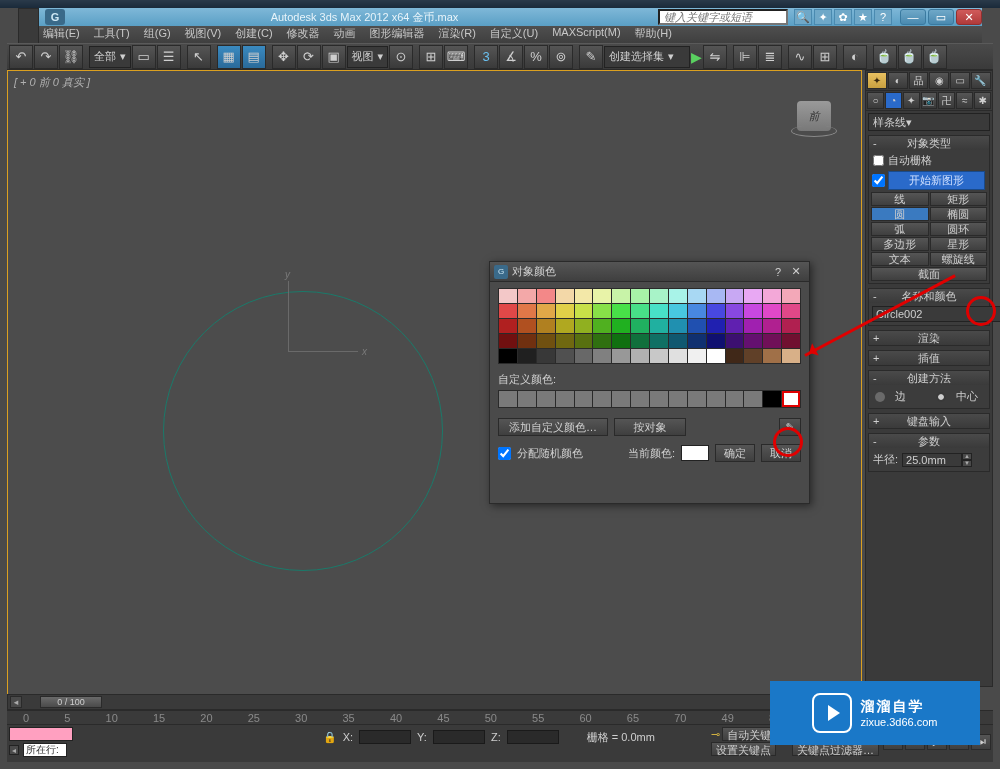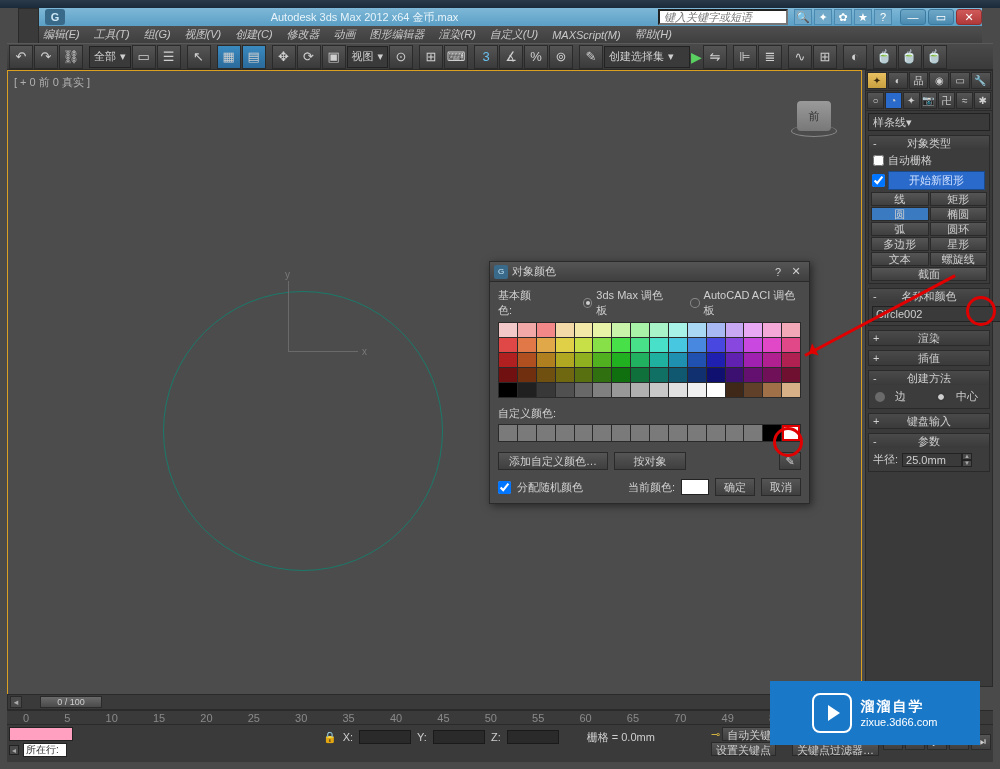--- a/index.html
+++ b/index.html
@@ -21,37 +21,37 @@
 .win-btn { width: 26px; height: 16px; background: linear-gradient(#6fa8c8,#4a8ab0); border: 1px solid #3a7aa0;
   display:flex;align-items:center;justify-content:center;color:#fff; border-radius: 3px; }
 .win-btn.close { background: linear-gradient(#d05a5a,#b03a3a); border-color:#903030; }
 
 
 .left-strip { position: absolute; top: 8px; left: 18px; width: 21px; height: 36px;
   background: #3a3a3a; border:1px solid #2a2a2a; }
 
 
 .menubar { position: absolute; top: 26px; left: 39px; right: 18px; height: 17px;
-  background: linear-gradient(#4f4f4f,#3f3f3f); display: flex; align-items: center; padding: 0 4px; gap: 14px; color: #c8c8c8; font-style: italic; }
+  background: linear-gradient(#4f4f4f,#3f3f3f); display: flex; padding: 0 4px; gap: 14px; color: #c8c8c8; }
 .menubar span { cursor: default; }
 
 
 .main-toolbar { position: absolute; top: 43px; left: 7px; right: 7px; height: 27px;
   background: linear-gradient(#4a4a4a,#3a3a3a); border-top: 1px solid #5a5a5a; border-bottom: 1px solid #2a2a2a;
   display: flex; align-items: center; padding: 0 2px; gap: 1px; }
 .tb-btn { width: 24px; height: 24px; background: linear-gradient(#555,#3a3a3a); border:1px solid #2a2a2a;
   display:flex;align-items:center;justify-content:center; color:#cfcfcf; font-size:13px; }
 .tb-btn.blue { background: linear-gradient(#3a8ac0,#2a6a9a); }
 .tb-sep { width: 4px; }
 .tb-dd { height: 22px; background:#3a3a3a; border:1px solid #222; color:#cfcfcf; display:flex;align-items:center;padding:0 4px; gap:4px;}
 .tb-arrow-r { color:#5ad060; font-size:14px; }
 
 
 .viewport { position: absolute; top: 70px; left: 7px; width: 855px; height: 666px;
-  background: #4c4c4c; border: 1px solid #dba020; }
+  background: #4c4c4c; border: 1px solid #dba020; font-style: italic; }
 .vp-label { position: absolute; top: 4px; left: 6px; color: #b0b0b0; font-size: 11px; }
 .vp-cube { position: absolute; top: 30px; right: 30px; width: 34px; height: 30px;
   background: linear-gradient(#9a9a9a,#787878); border-radius: 4px; color:#333; display:flex;align-items:center;justify-content:center;font-size:8px;}
 .vp-cube-ring { position:absolute; bottom:-6px; left:-6px; right:-6px; height:12px; border:1px solid #888; border-radius:50%; border-top:none;}
 .circle-shape { position: absolute; top: 220px; left: 155px; width: 280px; height: 280px;
   border: 1px solid #1a7a6a; border-radius: 50%; }
 .axis { position: absolute; top: 280px; left: 280px; }
 .axis .y { position:absolute; width:1px; height:70px; background:#6a6a6a; top:-70px; left:0;}
 .axis .x { position:absolute; height:1px; width:70px; background:#6a6a6a; top:0; left:0;}
 .axis .yl { position:absolute; top:-82px; left:-3px; color:#7a7a7a; font-size:10px;}
@@ -398,32 +398,20 @@
 <div class="red-circle1"></div>
 
 <div class="dialog">
   <div class="dlg-title">
     <div class="dlg-icon">G</div>
     <span class="t">对象颜色</span>
     <span class="qc">?</span>
     <span class="qc">✕</span>
   </div>
   <div class="dlg-body">
-    <div class="dlg-row">
-      <span>基本颜色:</span>
-      <span style="flex:1"></span>
-      <div class="radio-g">
-          <span class="rdot on"></span>
-          <span>3ds Max 调色板</span>
-        </div>
-      <div class="radio-g">
-          <span class="rdot"></span>
-          <span>AutoCAD ACI 调色板</span>
-        </div>
-    </div>
     <div class="palette" id="palette">
         <div class="pcell" style="background: rgb(243, 200, 200);"></div>
         <div class="pcell" style="background: rgb(243, 168, 168);"></div>
         <div class="pcell" style="background: rgb(243, 136, 136);"></div>
         <div class="pcell" style="background: rgb(243, 216, 168);"></div>
         <div class="pcell" style="background: rgb(243, 232, 168);"></div>
         <div class="pcell" style="background: rgb(232, 243, 168);"></div>
         <div class="pcell" style="background: rgb(200, 243, 168);"></div>
         <div class="pcell" style="background: rgb(168, 243, 168);"></div>
         <div class="pcell" style="background: rgb(168, 243, 200);"></div>

